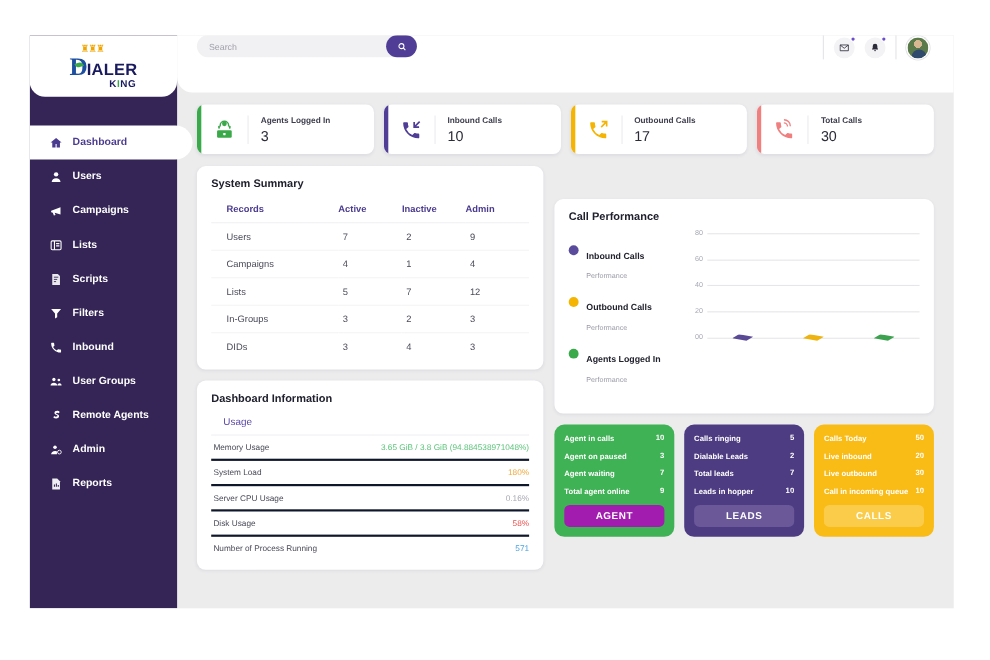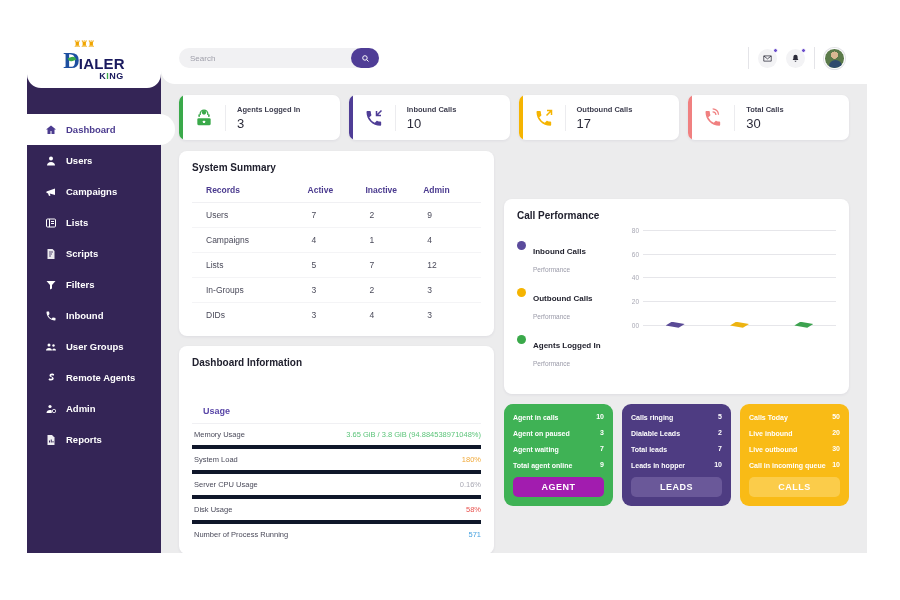--- a/index.html
+++ b/index.html
@@ -123,21 +123,21 @@
     flex-direction: column;
     min-width: 0;
     position: relative;
   }
 
   .topbar {
     background: #ffffff;
     height: 52px;
     border-bottom-left-radius: 14px;
     display: flex;
-    align-items: center;
+    align-items: flex-start;
     padding: 0 22px 0 18px;
     flex-shrink: 0;
   }
   .search-wrap {
     display: flex;
     align-items: center;
     background: #f1f1f3;
     border-radius: 20px;
     height: 20px;
     width: 200px;
@@ -275,31 +275,30 @@
     border-bottom: 1px solid #f4f4f6;
   }
   table.summary tr:last-child td { border-bottom: none; }
   .summary-wrap { padding: 0 13px 9px 13px; }
   .c-rec { width: 40%; padding-left: 14px !important; }
   .c-num { width: 20%; }
 
   
   .hw-wrap { padding: 0 13px 9px 13px; }
   .hw-head {
-    font-size: 9px; font-weight: 700; color: #5a47a8;
+    font-size: 9px; font-weight: 400; color: #5a47a8;
     padding: 3px 0 7px 11px;
     border-bottom: 1px solid #f0f0f3;
-    margin-top: 28px;
   }
   .hw-row {
     display: flex;
     align-items: center;
     justify-content: space-between;
     padding: 6px 0 6px 2px;
-    border-bottom: 4px solid #0f172a;
+    border-bottom: 2px solid #0f172a;
     font-size: 7.5px;
   }
   .hw-row:last-child { border-bottom: none; }
   .hw-row .k { color: #4a4a5a; }
   .hw-row .v { font-weight: 400; }
 
   
   .chart-body { display: flex; padding: 2px 13px 13px 13px; }
   .legend { width: 108px; padding-top: 10px; flex-shrink: 0; }
   .leg-item { display: flex; gap: 7px; margin-bottom: 11px; align-items: flex-start; }

